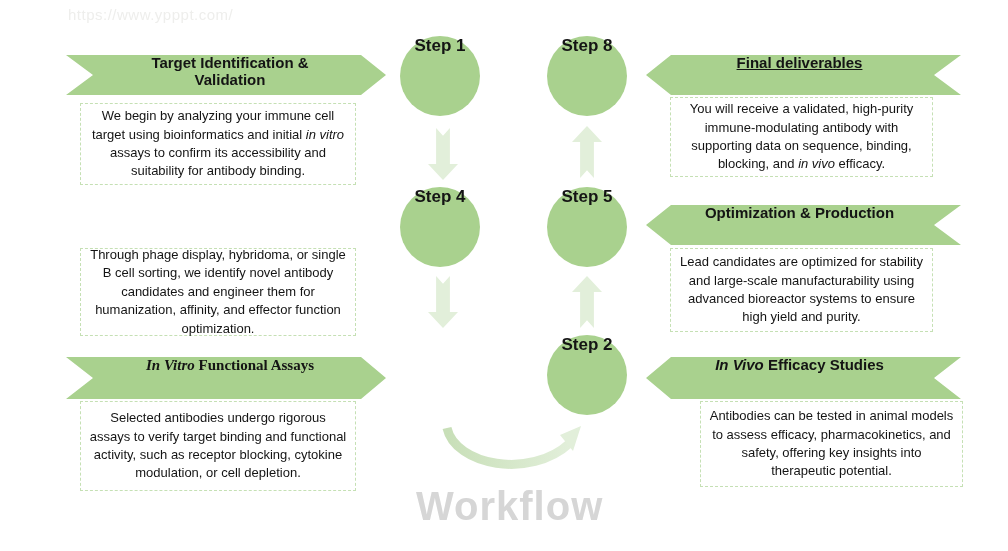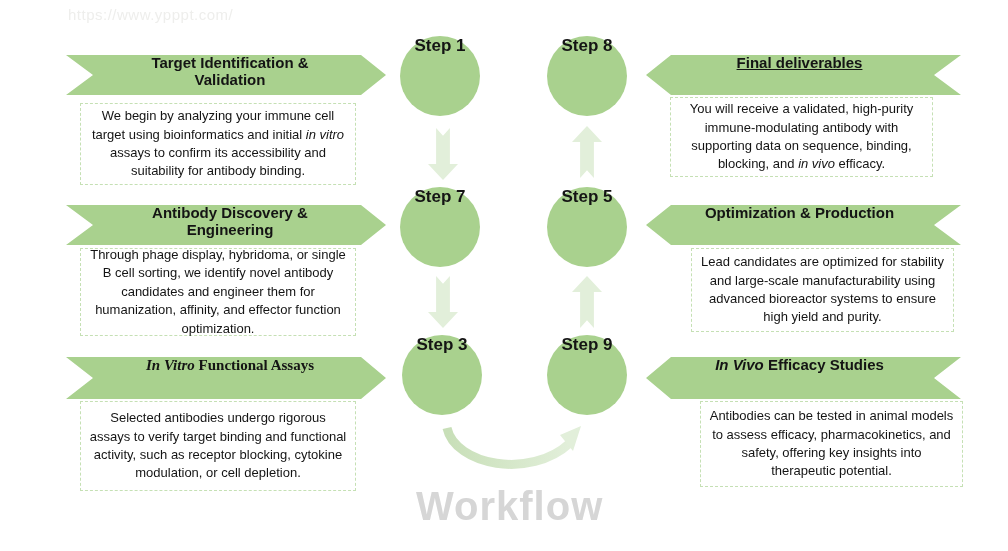--- a/index.html
+++ b/index.html
@@ -69,23 +69,20 @@
 
   <div class="watermark">https://www.ypppt.com/</div>
 
   <div class="banner banner-right" style="left:66px;top:55px;width:320px;height:40px;">
     <span><span>Target Identification &amp; Validation</span></span>
   </div>
   <div class="desc-box" style="left:80px;top:97px;width:276px;height:82px;margin-top:6px;">
     <p><span>We begin by analyzing your immune cell target using bioinformatics and initial </span><i>in vitro</i><span> assays to confirm its accessibility and suitability for antibody binding.</span></p>
   </div>
 
-  <div class="banner banner-right" style="left:66px;top:205px;width:320px;height:40px;">
-    <span><span>Antibody Discovery &amp; Engineering</span></span>
-  </div>
   <div class="desc-box" style="left:80px;top:248px;width:276px;height:88px;justify-content:center;">
     <p><span>Through phage display, hybridoma, or single B cell sorting, we identify novel antibody candidates and engineer them for humanization, affinity, and effector function optimization.</span></p>
   </div>
 
   <div class="banner banner-right" style="left:66px;top:357px;width:320px;height:42px;font-family:Liberation Serif, serif;">
     <span><i>In Vitro</i><span> Functional Assays</span></span>
   </div>
   <div class="desc-box" style="left:80px;top:401px;width:276px;height:90px;">
     <p><span>Selected antibodies undergo rigorous assays to verify target binding and functional activity, such as receptor blocking, cytokine modulation, or cell depletion.</span></p>
   </div>
@@ -93,42 +90,39 @@
   <div class="banner banner-left" style="left:646px;top:55px;width:315px;height:40px;text-decoration:underline;">
     <span><span>Final deliverables</span></span>
   </div>
   <div class="desc-box" style="left:670px;top:97px;width:263px;height:80px;">
     <p><span>You will receive a validated, high-purity immune-modulating antibody with supporting data on sequence, binding, blocking, and </span><i>in vivo</i><span> efficacy.</span></p>
   </div>
 
   <div class="banner banner-left" style="left:646px;top:205px;width:315px;height:40px;">
     <span><span>Optimization &amp; Production</span></span>
   </div>
-  <div class="desc-box" style="left:670px;top:248px;width:263px;height:84px;margin-left:21px;">
+  <div class="desc-box" style="left:670px;top:248px;width:263px;height:84px;">
     <p><span>Lead candidates are optimized for stability and large-scale manufacturability using advanced bioreactor systems to ensure high yield and purity.</span></p>
   </div>
 
   <div class="banner banner-left" style="left:646px;top:357px;width:315px;height:42px;">
     <span><i>In Vivo</i><span> Efficacy Studies</span></span>
   </div>
   <div class="desc-box" style="left:700px;top:401px;width:263px;height:86px;justify-content:center;">
     <p><span>Antibodies can be tested in animal models to assess efficacy, pharmacokinetics, and safety, offering key insights into therapeutic potential.</span></p>
   </div>
 
   <div class="step-circle" style="left:400px;top:36px;">
     <span>Step 1</span>
   </div>
   <div class="step-circle" style="left:400px;top:187px;">
-    <span>Step 7</span>
-  </div>
-  <div class="step-circle" style="left:402px;top:335px;">
-    <span>Step 3</span>
+    <span>Step 4</span>
   </div>
   <div class="step-circle" style="left:547px;top:335px;">
-    <span>Step 9</span>
+    <span>Step 2</span>
   </div>
   <div class="step-circle" style="left:547px;top:187px;">
     <span>Step 5</span>
   </div>
   <div class="step-circle" style="left:547px;top:36px;">
     <span>Step 8</span>
   </div>
 
   <div class="block-arrow arrow-down" style="left:428px;top:128px;"></div>
   <div class="block-arrow arrow-down" style="left:428px;top:276px;"></div>

